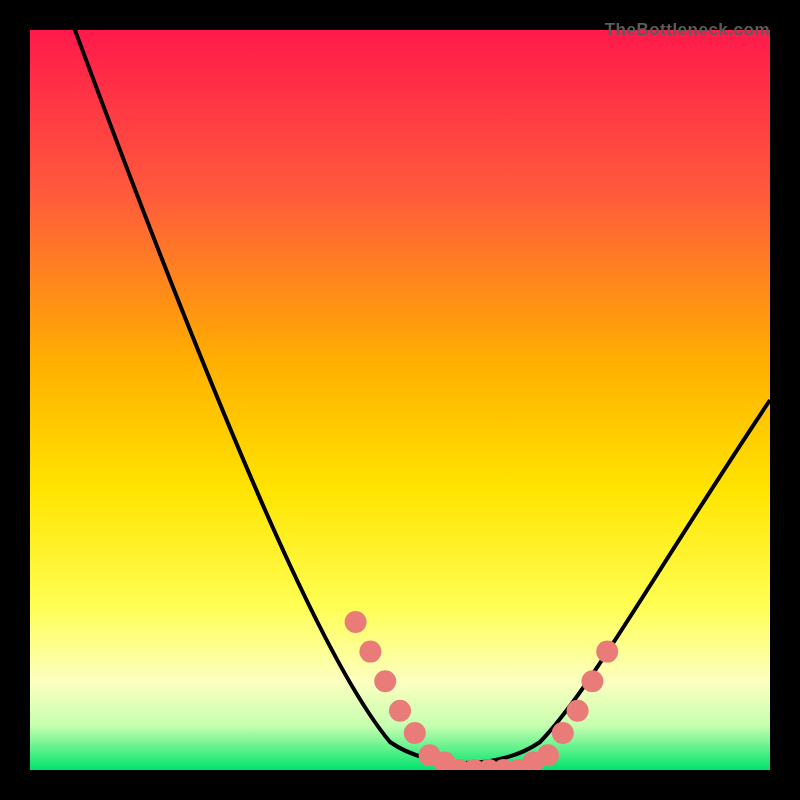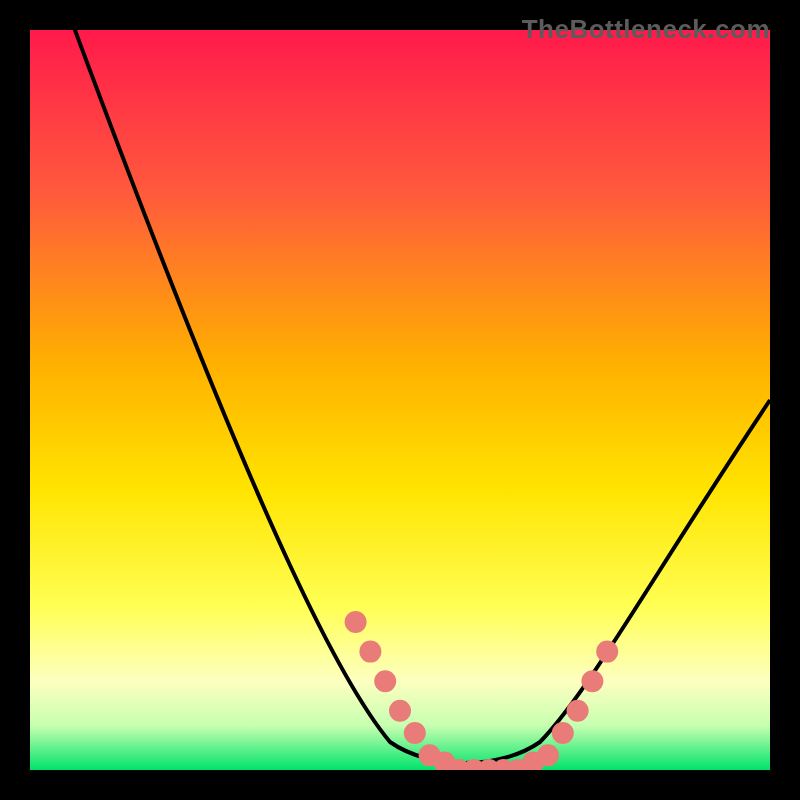--- a/index.html
+++ b/index.html
@@ -20,24 +20,24 @@
   }
   .plot-area {
     position: absolute;
     left: 0;
     top: 0;
     width: 740px;
     height: 740px;
   }
   .watermark {
     position: absolute;
-    top: 14px;
+    top: 20px;
     right: 30px;
     font-family: Arial, Helvetica, sans-serif;
-    font-size: 26px;
+    font-size: 17px;
     font-weight: 600;
     color: #5c5c5c;
     letter-spacing: 0.5px;
     user-select: none;
     text-align: center;
   }
   svg {
     display: block;
   }
 </style>

